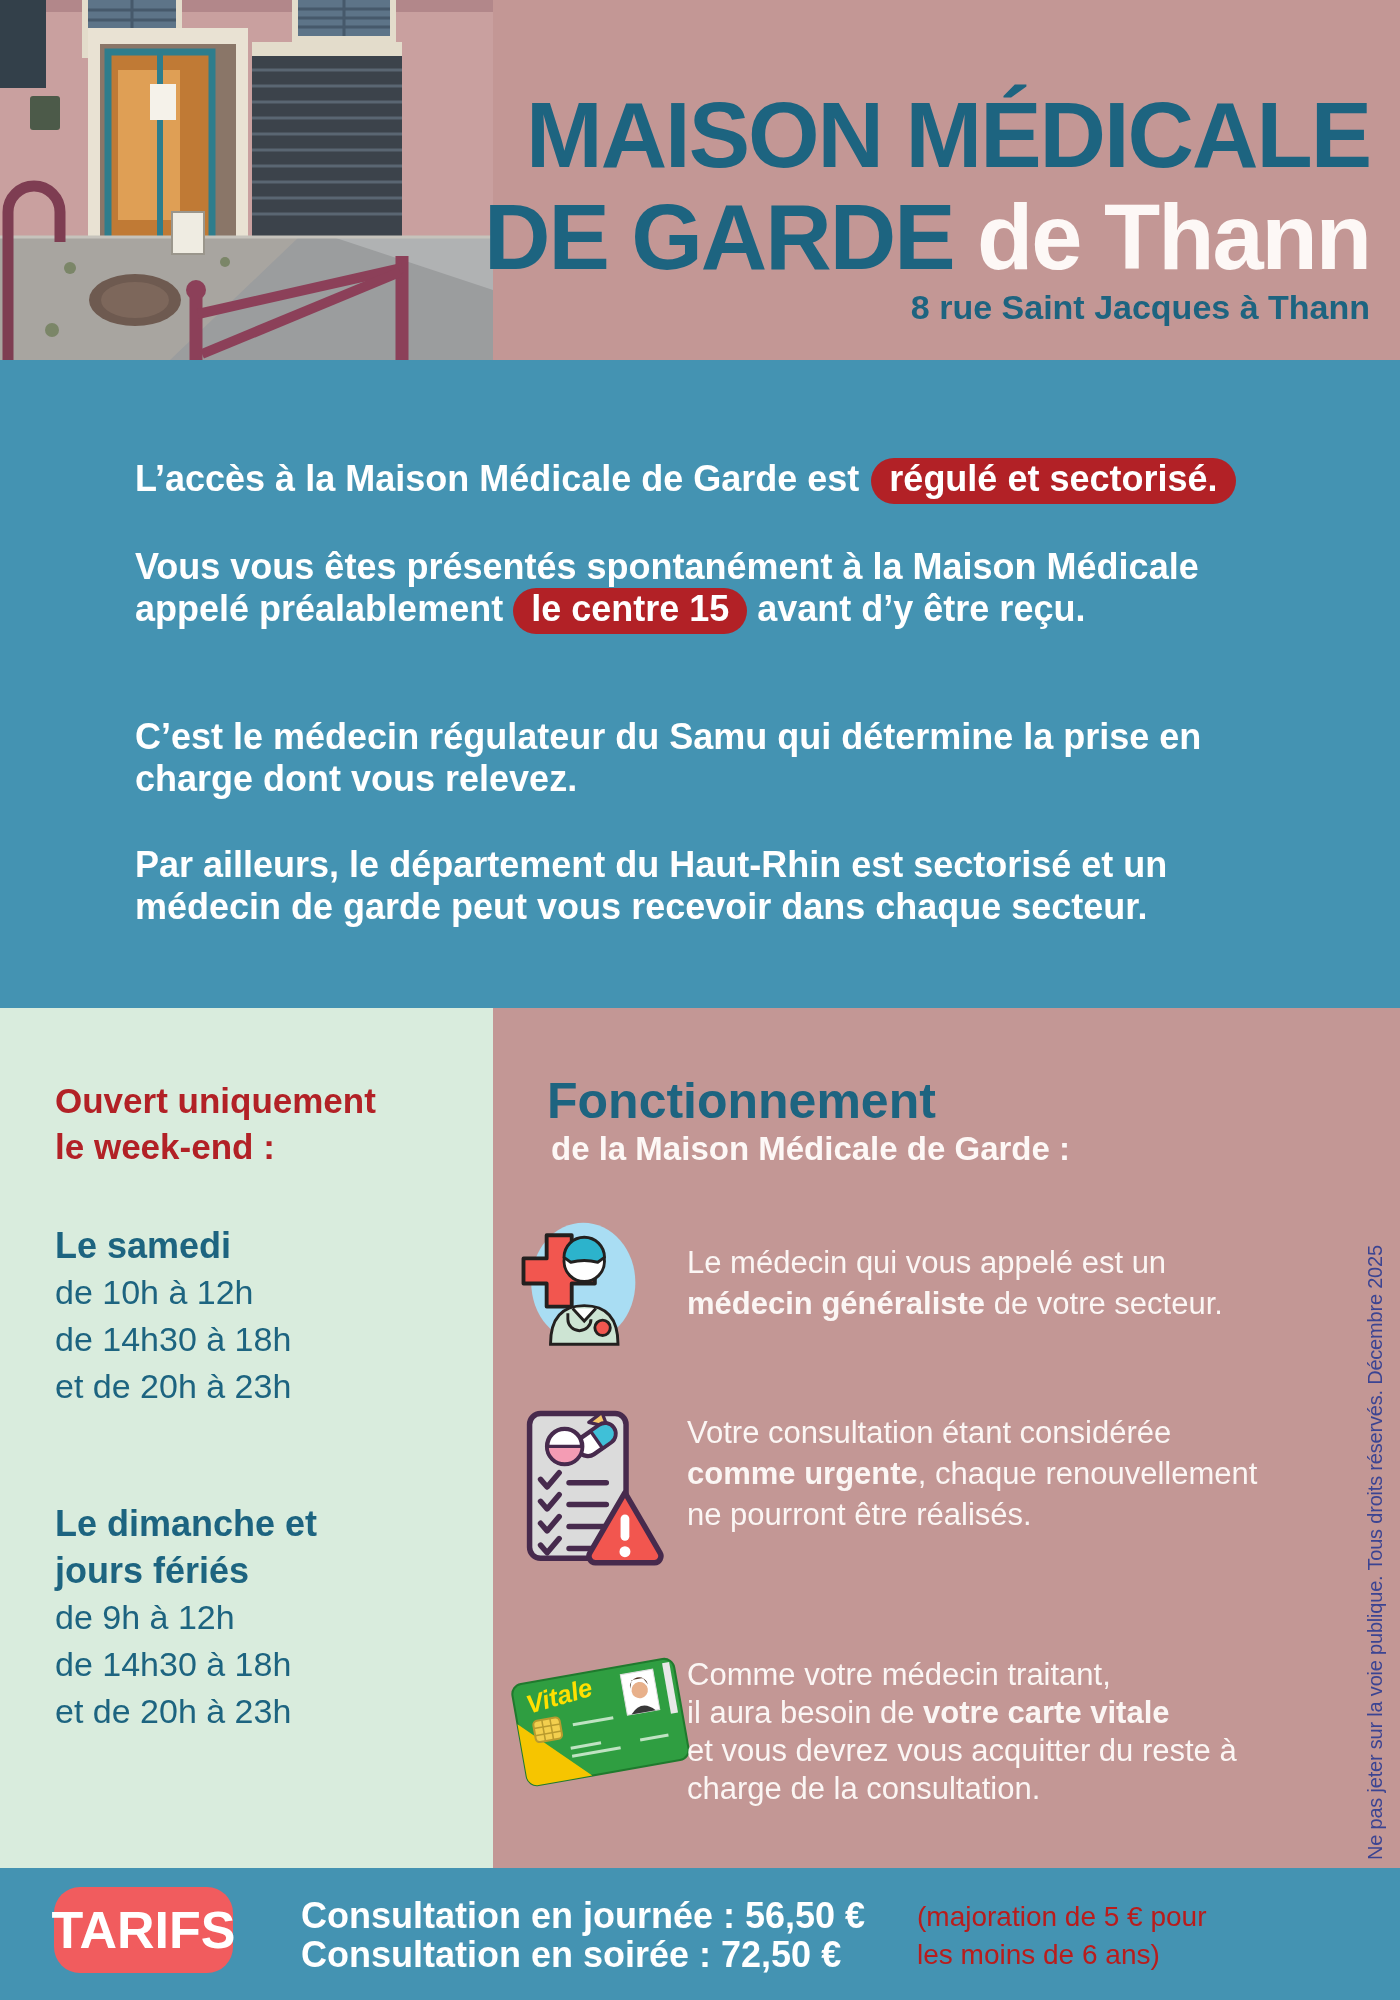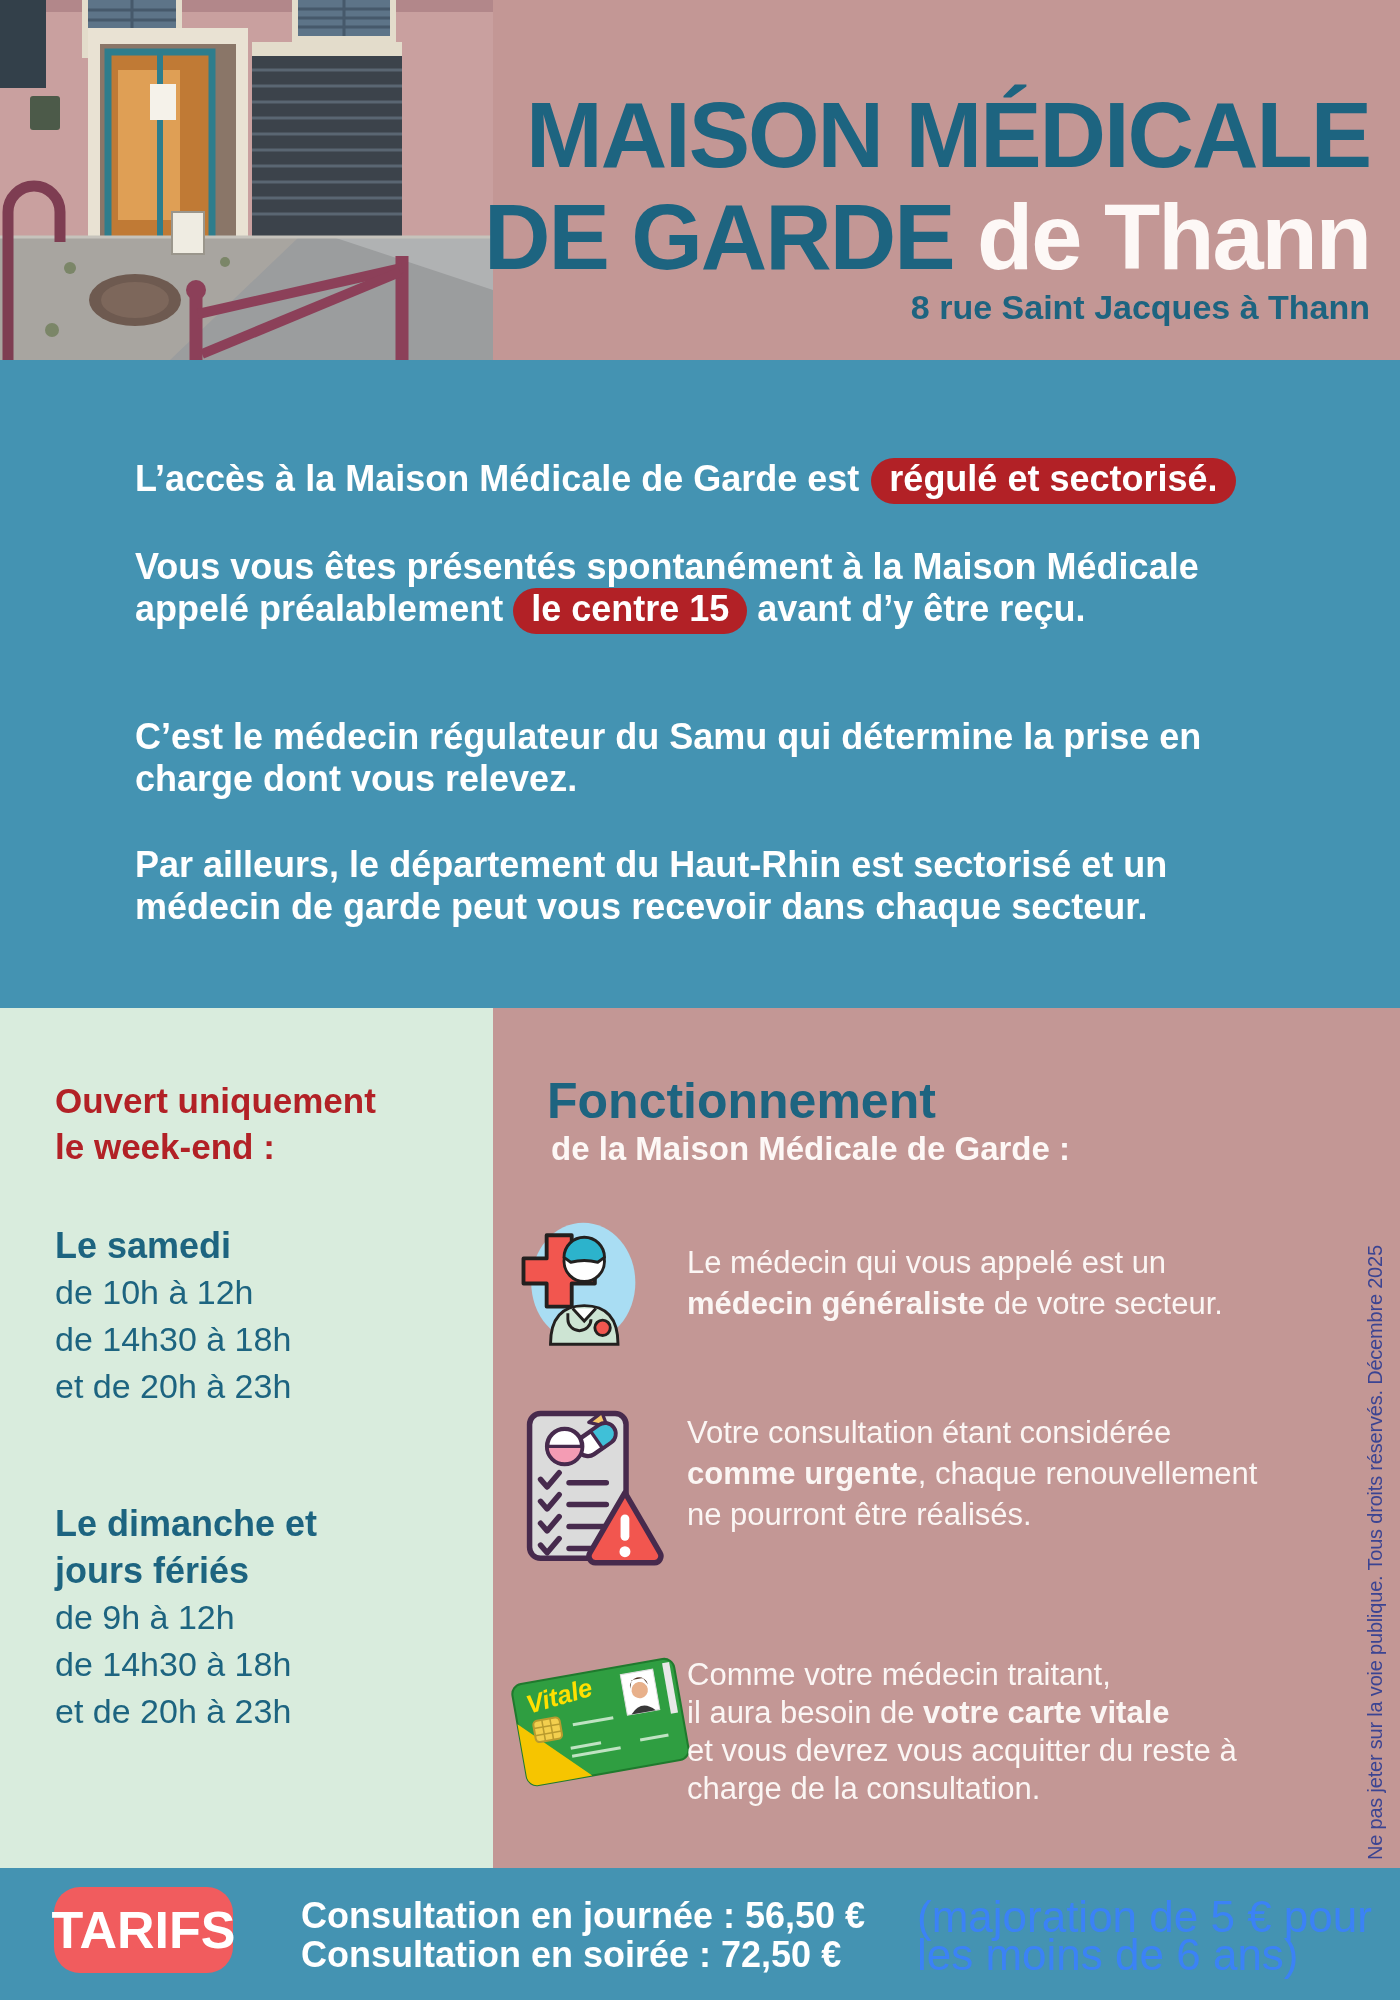--- a/index.html
+++ b/index.html
@@ -45,21 +45,21 @@
     left:1067px;top:1537px;width:620px;height:26px;transform:rotate(-90deg);
     color:var(--indigo);font-size:20px;letter-spacing:-0.2px;white-space:nowrap;text-align:left;
   }
   
   .footer-blue{left:0;top:1868px;width:1400px;height:132px;background:var(--blue);}
   .tarifs-badge{
     left:54px;top:1887px;width:179px;height:86px;background:var(--coral);border-radius:26px;
     display:flex;align-items:center;justify-content:center;color:#fff;font-size:52px;font-weight:bold;
   }
   .tarifs-lines{left:301px;top:1896px;color:#fff;font-size:36px;font-weight:bold;line-height:39px;white-space:nowrap;}
-  .tarifs-note{left:917px;top:1898px;width:352px;text-align:left;color:#3b82f6;font-size:44px;line-height:38px;white-space:nowrap;}
+  .tarifs-note{left:917px;top:1898px;width:352px;text-align:left;color:#b91c1c;font-size:28px;line-height:38px;white-space:nowrap;}
 </style>
 </head>
 <body>
 
 <div class="poster">
 
   <div class="abs header-pink"></div>
 
   <div class="abs photo-wrap">
     <svg width="493" height="360" viewBox="0 0 493 360">

